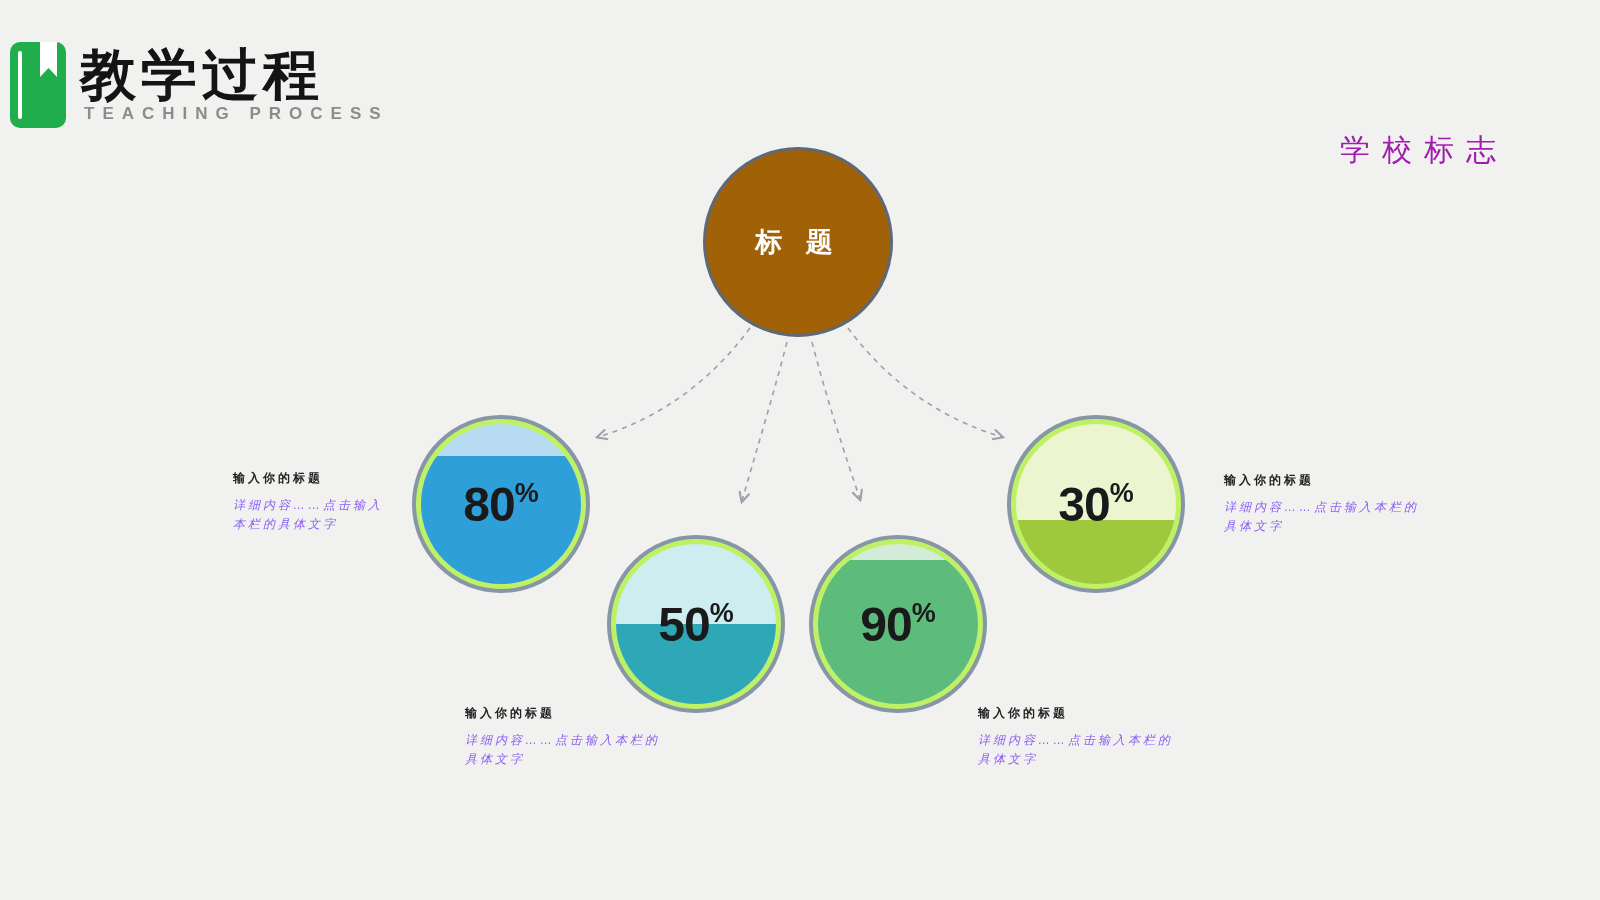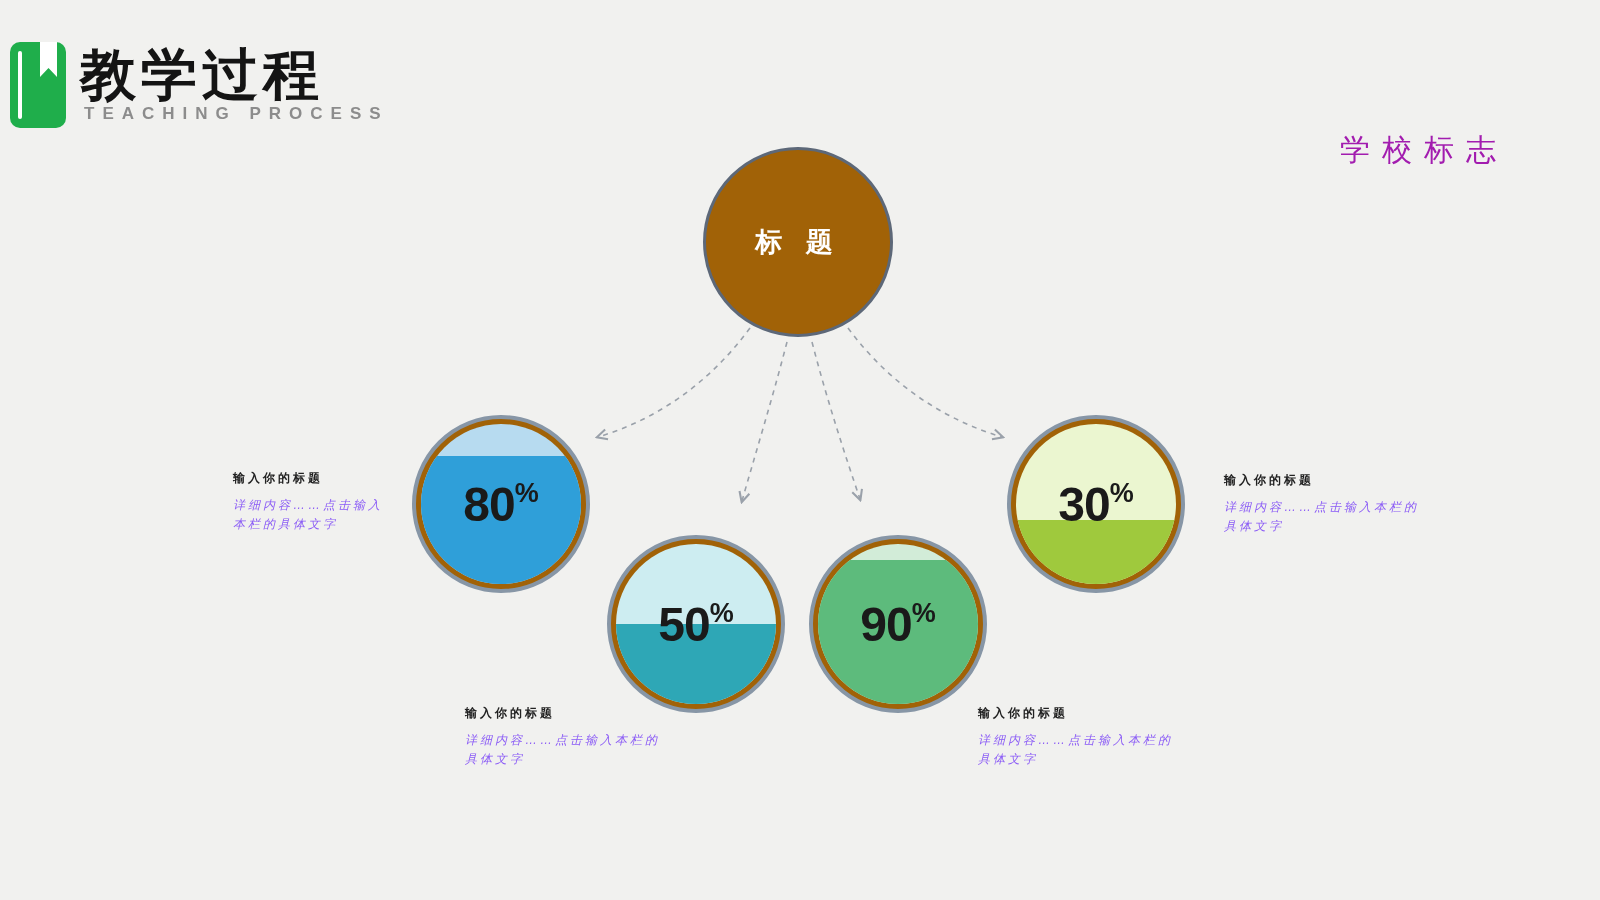--- a/index.html
+++ b/index.html
@@ -18,21 +18,21 @@
 
   
   .center-node { position:absolute; left:703px; top:147px; width:190px; height:190px; border-radius:50%;
     border:3px solid #5d6878; display:flex; align-items:center; justify-content:center; }
   .center-label { color:#ffffff; font-size:27px; font-weight:700; letter-spacing:8px; }
 
   
   .arrows { position:absolute; left:0; top:0; width:1600px; height:900px; pointer-events:none; }
 
   
-  .gauge { position:absolute; width:178px; height:178px; border-radius:50%; border:4px solid #8796a6; background:#a16207; padding:5px;text-align:right; }
+  .gauge { position:absolute; width:178px; height:178px; border-radius:50%; border:4px solid #8796a6; background:#bef264; padding:5px;text-align:right; }
   .gauge-inner { width:100%; height:100%; border-radius:50%; overflow:hidden; position:relative; }
   .gauge-fill { position:absolute; left:0; bottom:0; width:100%; }
   .gauge-label { position:absolute; left:0; top:0; width:100%; height:100%; display:flex; align-items:center; justify-content:center; z-index:2; }
   .pct-num { font-size:48px; font-weight:900; color:#1a1a1a; letter-spacing:-1px; }
   .pct-sign { font-size:27px; font-weight:900; color:#1a1a1a; position:relative; top:-11px; }
   .g1 { left:412px; top:415px; }
   .g2 { left:607px; top:535px; }
   .g3 { left:809px; top:535px; }
   .g4 { left:1007px; top:415px; }
 

